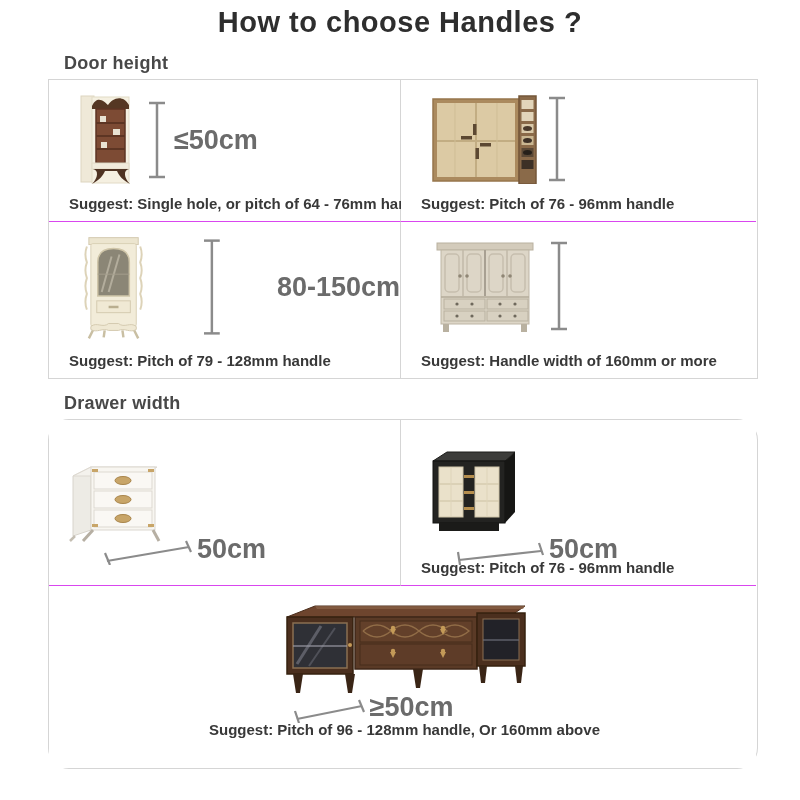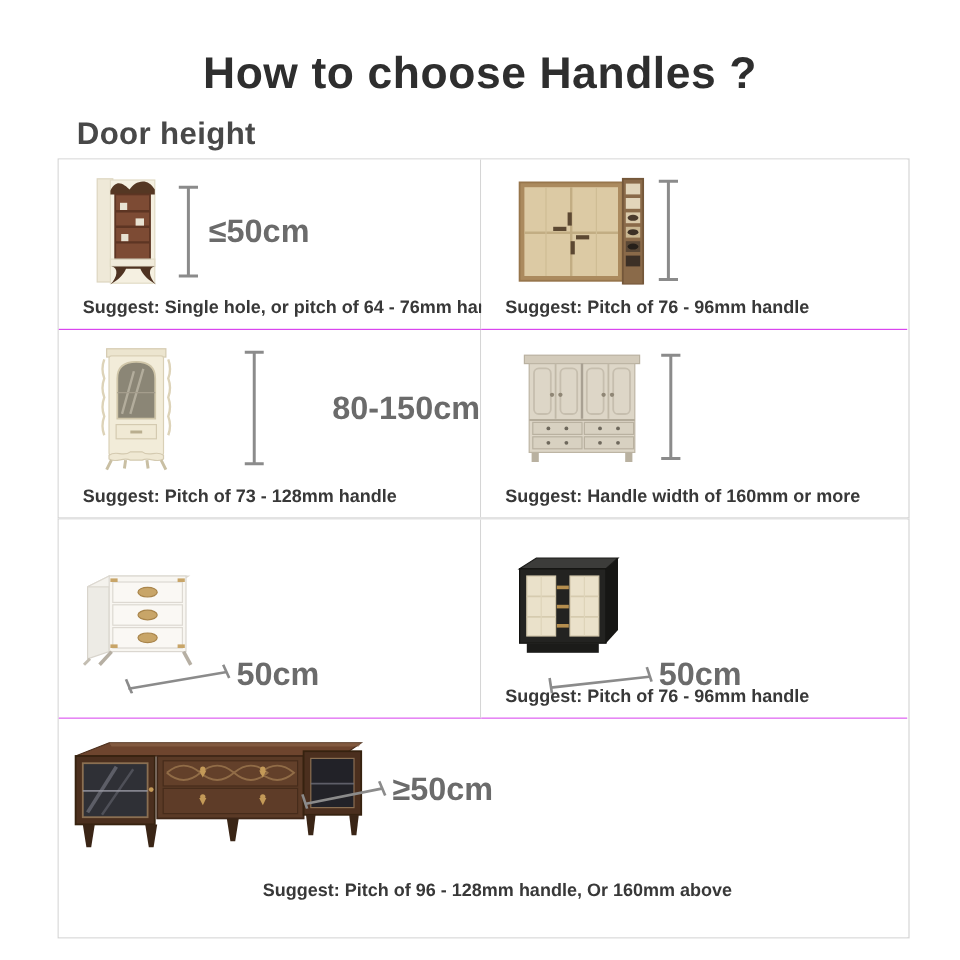--- a/index.html
+++ b/index.html
@@ -1,46 +1,46 @@
 <!DOCTYPE html>
 <html><head>
 <meta charset="utf-8">
 <style>
   html,body{margin:0;padding:0;background:#ffffff;}
   .page{
     width:800px;height:800px;position:relative;background:#ffffff;
     font-family:"Liberation Sans", sans-serif;overflow:hidden;
   }
   .title{
-    text-align:center;font-size:37px;font-weight:700;color:#2e2e2e;
-    padding-top:6px;letter-spacing:0.5px;margin-top:34px;
+    text-align:center;font-size:29px;font-weight:700;color:#2e2e2e;
+    padding-top:6px;letter-spacing:0.5px;
   }
   .section-heading{
-    font-size:26px;font-weight:700;color:#484848;
+    font-size:18px;font-weight:700;color:#484848;
     margin:14px 0 5px 64px;letter-spacing:0.3px;
   }
   .grid{
     width:708px;margin-left:48px;border:1px solid #d5d5d5;
     display:grid;background:#ffffff;
   }
   .door-grid{grid-template-columns:352px 355px;grid-template-rows:142px 156px;}
-  .drawer-grid{grid-template-columns:352px 355px;grid-template-rows:166px 182px;}
+  .drawer-grid{grid-template-columns:352px 355px;grid-template-rows:166px 182px;border-radius:21px;}
   .cell{position:relative;background:#fff;}
   .cell.b-r{border-right:1px solid #d5d5d5;}
   .cell.b-b{border-bottom:1px solid #d946ef;}
   .cell.span2{grid-column:1 / span 2;}
   .figure-row{display:flex;align-items:center;}
   .measure-label{
     font-size:27px;font-weight:700;color:#6b6b6b;margin-left:7px;white-space:nowrap;
   }
   .suggest{
     position:absolute;left:20px;bottom:9px;font-size:15px;font-weight:700;
     color:#383838;white-space:nowrap;
   }
-  .suggest.center{left:12px;width:100%;text-align:center;}
+  .suggest.center{left:2px;width:100%;text-align:center;}
   .dim-row{display:flex;align-items:flex-end;}
   svg{display:block;}
 </style>
 </head>
 <body>
 
 <div class="page">
 
   <div class="title">How to choose Handles ?</div>
 
@@ -122,21 +122,21 @@
           <path d="M12,93 C18,88 24,95 30,90 L40,90 C46,95 52,88 58,93 L58,96 C52,100 46,94 40,97 L30,97 C24,94 18,100 12,96 Z" fill="#efe8d3" stroke="#d4cab0"></path>
           <path d="M14,97 L10,105 M56,97 L60,105 M26,97 L25,104 M44,97 L45,104" stroke="#c9bfa3" stroke-width="2.5"></path>
         </svg>
         <svg width="20" height="100" viewBox="0 0 20 100" style="margin-left:10px;">
           <line x1="10" y1="3" x2="10" y2="97" stroke="#8b8b8b" stroke-width="2.5"></line>
           <line x1="2" y1="3" x2="18" y2="3" stroke="#8b8b8b" stroke-width="2.5"></line>
           <line x1="2" y1="97" x2="18" y2="97" stroke="#8b8b8b" stroke-width="2.5"></line>
         </svg>
         <span class="measure-label">80-150cm</span>
       </div>
-      <div class="suggest">Suggest: Pitch of 73 - 128mm handle</div>
+      <div class="suggest">Suggest: Pitch of 79 - 128mm handle</div>
     </div>
 
     <div class="cell">
       <div class="figure-row" style="padding:16px 0 0 32px;">
         <svg width="104" height="96" viewBox="0 0 104 96">
           <rect x="4" y="5" width="96" height="7" fill="#d3cbbb" stroke="#b9b1a0"></rect>
           <rect x="8" y="12" width="88" height="74" fill="#ddd6c7" stroke="#bdb5a4"></rect>
           <line x1="30" y1="12" x2="30" y2="58" stroke="#c1b9a8" stroke-width="1.5"></line>
           <line x1="52" y1="12" x2="52" y2="58" stroke="#a8a092" stroke-width="2"></line>
           <line x1="74" y1="12" x2="74" y2="58" stroke="#c1b9a8" stroke-width="1.5"></line>
@@ -167,20 +167,21 @@
         <svg width="20" height="92" viewBox="0 0 20 92" style="margin-left:12px;">
           <line x1="10" y1="3" x2="10" y2="89" stroke="#8b8b8b" stroke-width="2.5"></line>
           <line x1="2" y1="3" x2="18" y2="3" stroke="#8b8b8b" stroke-width="2.5"></line>
           <line x1="2" y1="89" x2="18" y2="89" stroke="#8b8b8b" stroke-width="2.5"></line>
         </svg>
       </div>
       <div class="suggest">Suggest: Handle width of 160mm or more</div>
     </div>
   </div>
 
+  <div class="section-heading">Drawer width</div>
 
   <div class="grid drawer-grid">
 
     <div class="cell b-r b-b">
       <div style="padding:38px 0 0 18px;">
         <svg width="96" height="84" viewBox="0 0 96 84">
           <polygon points="6,18 24,9 24,72 6,78" fill="#edebe5" stroke="#d8d4cc" stroke-width="1"></polygon>
           <polygon points="6,18 24,9 90,9 76,18" fill="#f4f2ed" stroke="#ddd9d1" stroke-width="1"></polygon>
           <rect x="24" y="9" width="64" height="63" fill="#f8f6f1" stroke="#dbd7d0" stroke-width="1"></rect>
           <rect x="27" y="14" width="58" height="17" fill="#faf8f4" stroke="#ddd9d2"></rect>
@@ -233,21 +234,21 @@
             <line x1="3" y1="11" x2="5" y2="24" stroke="#8b8b8b" stroke-width="2.2"></line>
             <line x1="84" y1="2" x2="88" y2="14" stroke="#8b8b8b" stroke-width="2.2"></line>
           </svg>
           <span class="measure-label" style="margin-left:2px;">50cm</span>
         </div>
       </div>
       <div class="suggest">Suggest: Pitch of 76 - 96mm handle</div>
     </div>
 
     <div class="cell span2">
-      <div style="padding-top:12px;display:flex;flex-direction:row;align-items:center;">
+      <div style="padding-top:12px;display:flex;flex-direction:column;align-items:center;">
         <svg width="260" height="98" viewBox="0 0 260 98">
           <polygon points="14,19 42,8 252,8 236,19" fill="#6e452e" stroke="#4a2d1b"></polygon>
           <polygon points="42,8 252,8 250,11 44,11" fill="#8a6448" opacity="0.7"></polygon>
           <rect x="14" y="19" width="66" height="57" fill="#4b2f1e" stroke="#36220f" stroke-width="1.5"></rect>
           <rect x="20" y="25" width="54" height="45" fill="#2f3036" stroke="#8a6f52" stroke-width="1.5"></rect>
           <line x1="24" y1="66" x2="48" y2="28" stroke="#6d6e78" stroke-width="3" opacity="0.75"></line>
           <line x1="36" y1="68" x2="62" y2="30" stroke="#5a5b64" stroke-width="2" opacity="0.75"></line>
           <line x1="20" y1="48" x2="74" y2="48" stroke="#9a9aa4" stroke-width="1.5" opacity="0.8"></line>
           <circle cx="77" cy="47" r="2" fill="#c49a58"></circle>
           <rect x="82" y="19" width="122" height="52" fill="#5a3a26" stroke="#3f2718" stroke-width="1.5"></rect>

